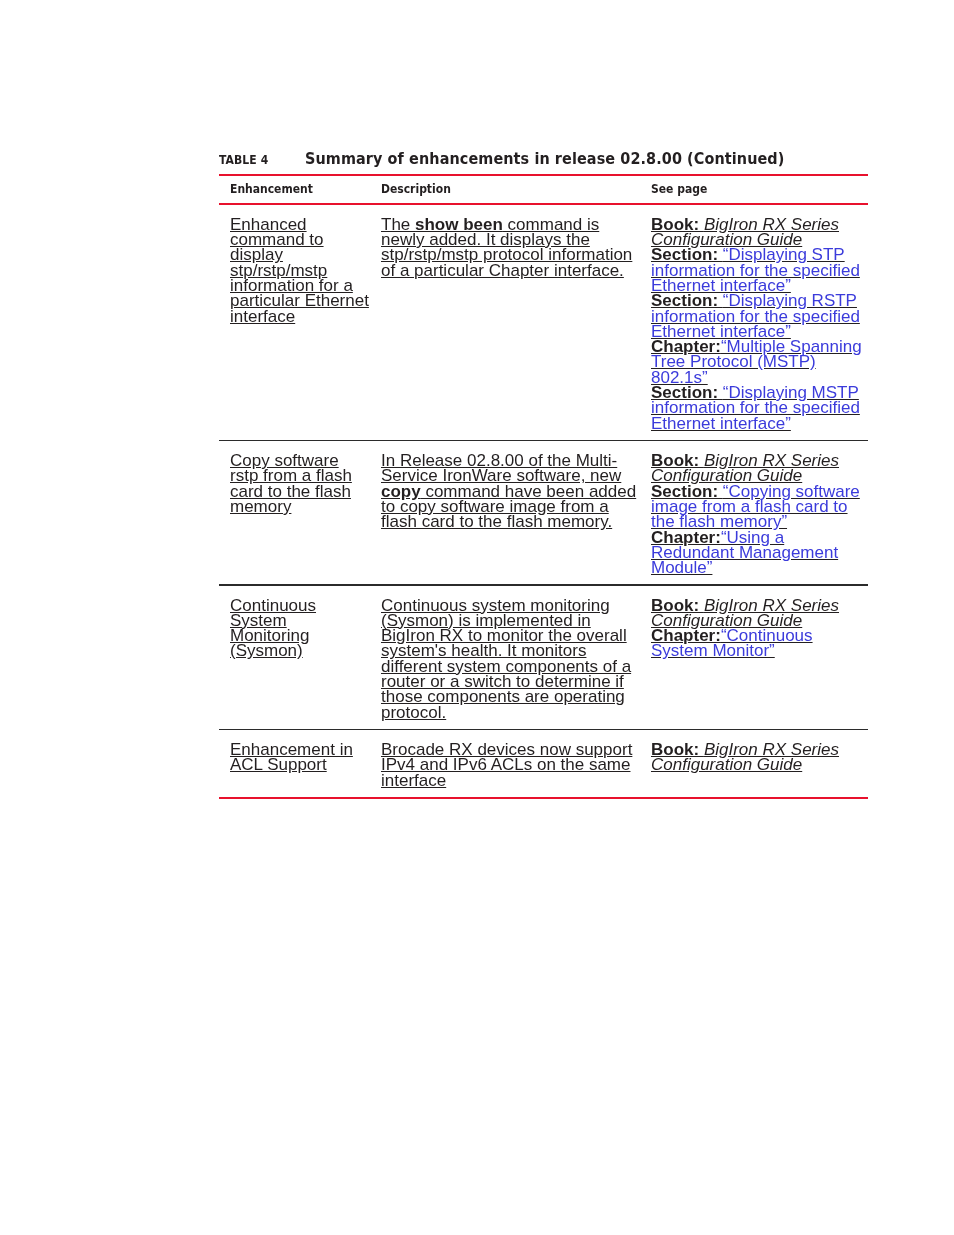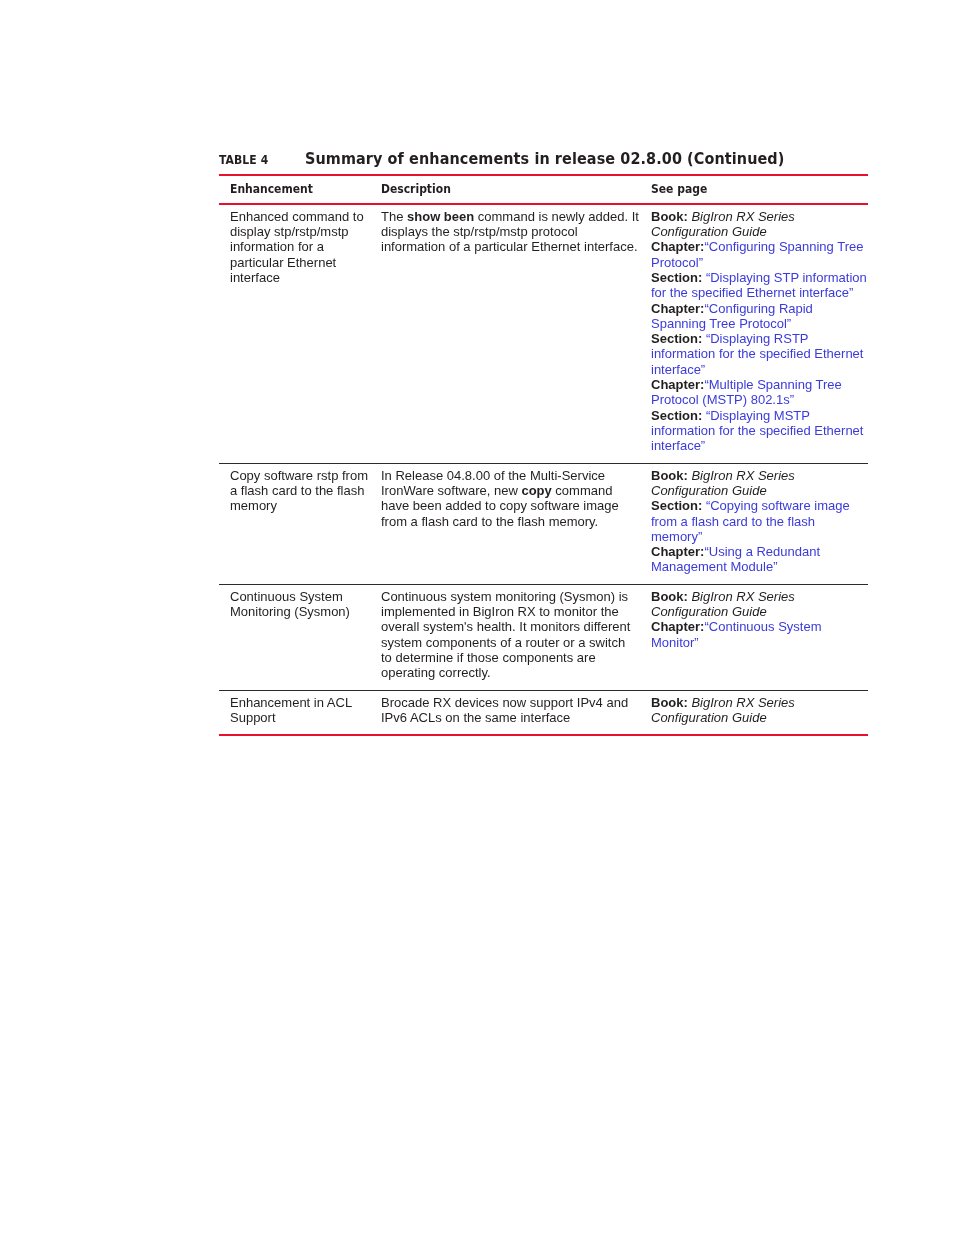--- a/index.html
+++ b/index.html
@@ -79,24 +79,25 @@
   .col1 { width: 160px; flex: 0 0 160px; padding-right: 10px; box-sizing: border-box; }
   .col2 { width: 272px; flex: 0 0 272px; padding-right: 12px; box-sizing: border-box; }
   .col3 { width: 217px; flex: 0 0 217px; box-sizing: border-box; }
 
   .hdr .col1 { padding-left: 11px; }
   .hdr .col2 { padding-left: 2px; }
 
   
   .row {
     display: flex;
-    font-size: 13px;
+    font-size: 17px;
     line-height: 15.3px;
     color: #231f20;
-    padding: 4px 0 9px 0;
+    padding: 12px 0 9px 0;
+    text-decoration: underline;
   }
   .row .col1 { padding-left: 11px; }
   .row .col2 { padding-left: 2px; }
 
   .cell p { margin: 0; }
   .cell p + p { margin-top: 0px; }
 
   b, .b { font-weight: bold; }
   i, .i { font-style: italic; }
 
@@ -124,49 +125,47 @@
       <div class="col2">Description</div>
       <div class="col3">See page</div>
     </div>
 
     <div class="rule-red-thin"></div>
 
     <div id="rows-host">
         <div class="row">
           <div class="col1 cell">Enhanced command to display stp/rstp/mstp information for a particular Ethernet interface</div>
           <div class="col2 cell">
-            <p><span>The </span><b>show been</b><span> command is newly added. It displays the stp/rstp/mstp protocol information of a particular Ethernet interface.</span></p>
+            <p><span>The </span><b>show been</b><span> command is newly added. It displays the stp/rstp/mstp protocol information of a particular Chapter interface.</span></p>
           </div>
           <div class="col3 cell seepage">
             <p class="blk"><span class="lbl">Book: </span><span class="i">BigIron RX Series Configuration Guide</span></p>
-            <p class="blk"><span class="lbl">Chapter:</span><span class="link">“Configuring Spanning Tree Protocol”</span></p>
             <p class="blk"><span class="lbl">Section: </span><span class="link">“Displaying STP information for the specified Ethernet interface”</span></p>
-            <p class="blk"><span class="lbl">Chapter:</span><span class="link">“Configuring Rapid Spanning Tree Protocol”</span></p>
             <p class="blk"><span class="lbl">Section: </span><span class="link">“Displaying RSTP information for the specified Ethernet interface”</span></p>
             <p class="blk"><span class="lbl">Chapter:</span><span class="link">“Multiple Spanning Tree Protocol (MSTP) 802.1s”</span></p>
             <p class="blk"><span class="lbl">Section: </span><span class="link">“Displaying MSTP information for the specified Ethernet interface”</span></p>
           </div>
         </div>
         <div class="rule-dark"></div>
         <div class="row">
           <div class="col1 cell">Copy software rstp from a flash card to the flash memory</div>
           <div class="col2 cell">
-            <p><span>In Release 04.8.00 of the Multi-Service IronWare software, new </span><b>copy</b><span> command have been added to copy software image from a flash card to the flash memory.</span></p>
+            <p><span>In Release 02.8.00 of the Multi-Service IronWare software, new </span><b>copy</b><span> command have been added to copy software image from a flash card to the flash memory.</span></p>
           </div>
           <div class="col3 cell seepage">
             <p class="blk"><span class="lbl">Book: </span><span class="i">BigIron RX Series Configuration Guide</span></p>
             <p class="blk"><span class="lbl">Section: </span><span class="link">“Copying software image from a flash card to the flash memory”</span></p>
             <p class="blk"><span class="lbl">Chapter:</span><span class="link">“Using a Redundant Management Module”</span></p>
           </div>
         </div>
         <div class="rule-dark"></div>
         <div class="row">
           <div class="col1 cell">Continuous System Monitoring (Sysmon)</div>
           <div class="col2 cell">
-            <p><span>Continuous system monitoring (Sysmon) is implemented in BigIron RX to monitor the overall system's health. It monitors different system components of a router or a switch to determine if those components are operating correctly.</span></p>
+            <p><span>Continuous system monitoring (Sysmon) is implemented in BigIron RX to monitor the overall system's health. It monitors different system components of a router or a switch to determine if those components are operating protocol.</span></p>
           </div>
           <div class="col3 cell seepage">
             <p class="blk"><span class="lbl">Book: </span><span class="i">BigIron RX Series Configuration Guide</span></p>
             <p class="blk"><span class="lbl">Chapter:</span><span class="link">“Continuous System Monitor”</span></p>
           </div>
         </div>
         <div class="rule-dark"></div>
         <div class="row">
           <div class="col1 cell">Enhancement in ACL Support</div>
           <div class="col2 cell">

